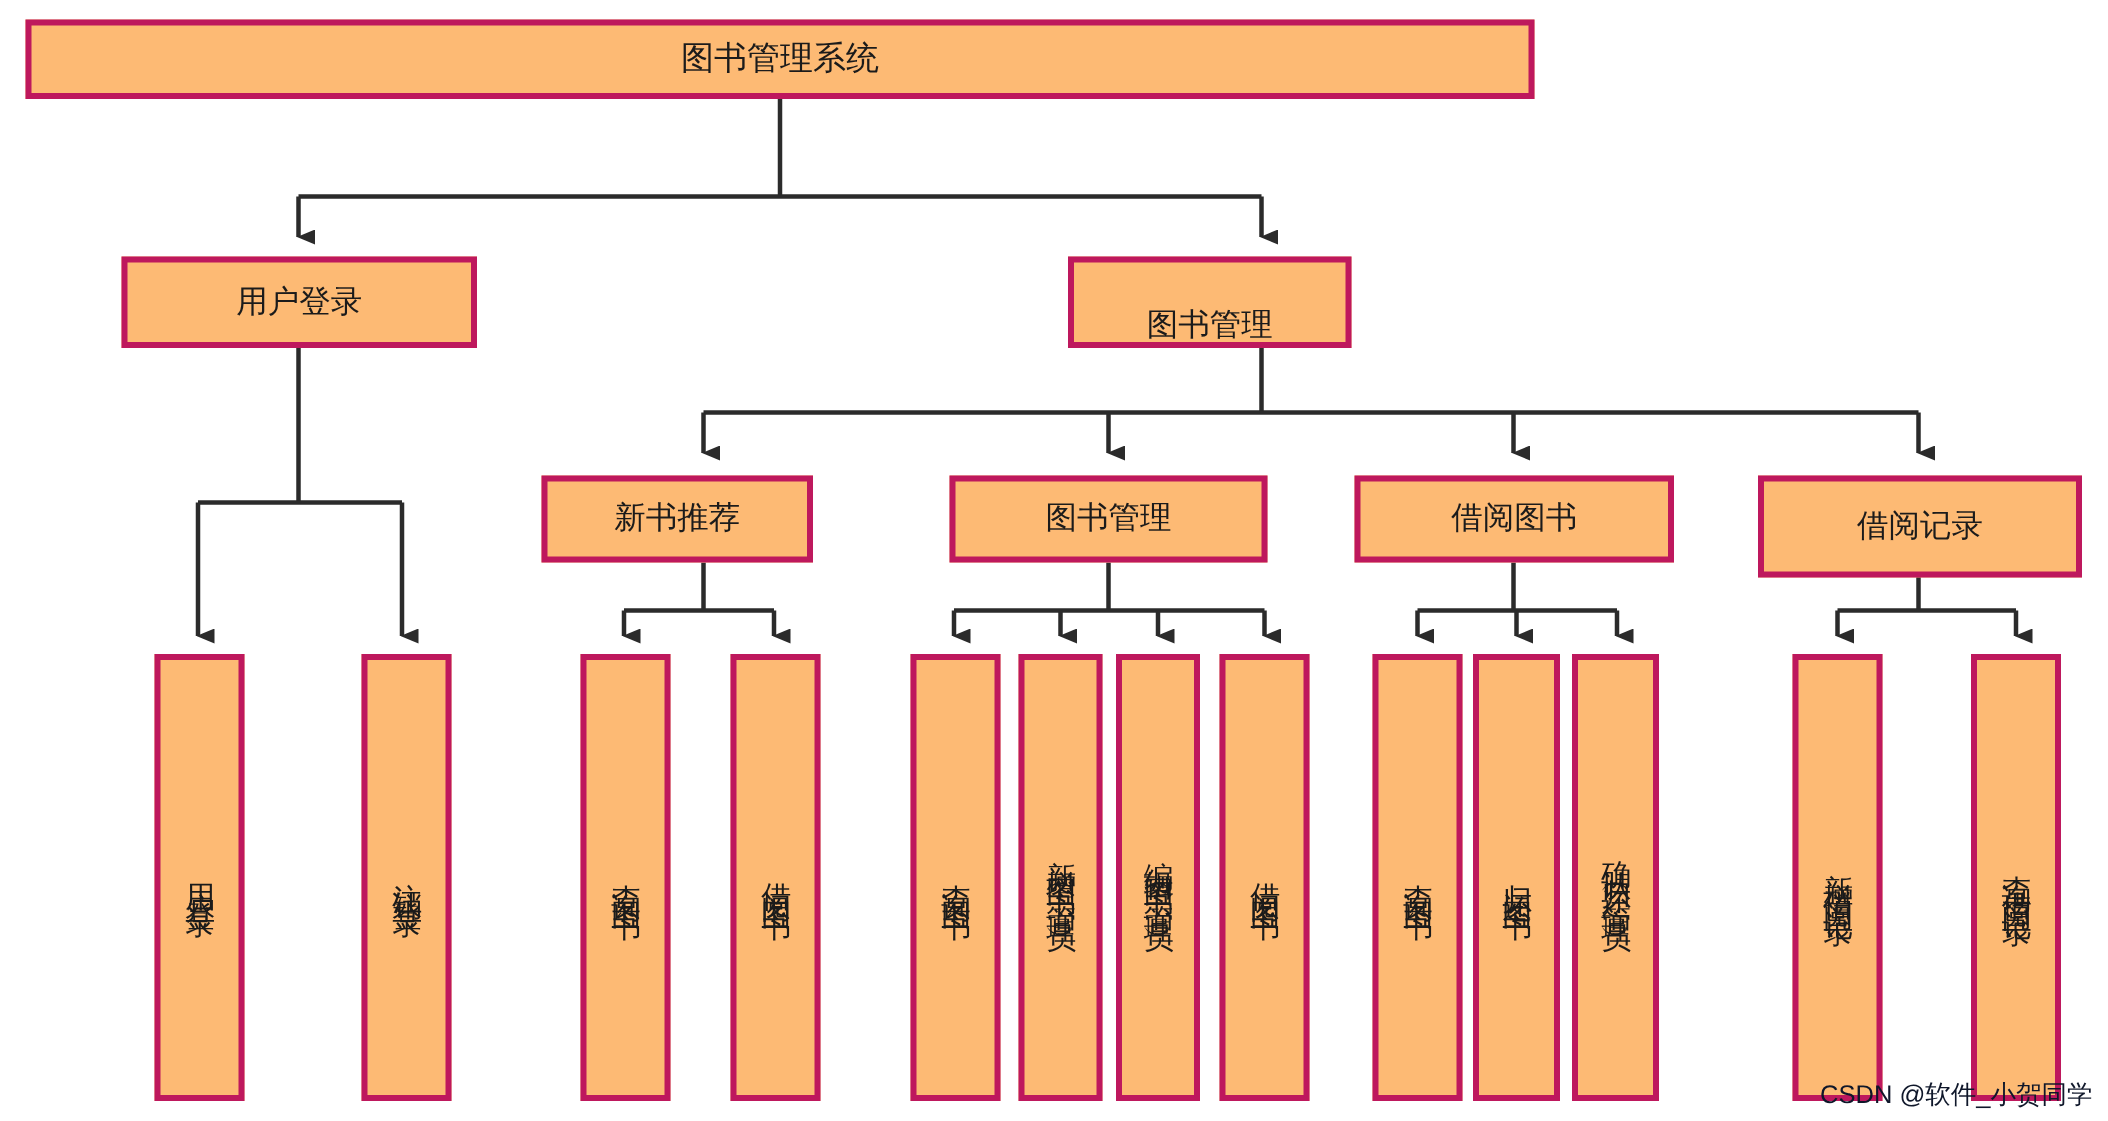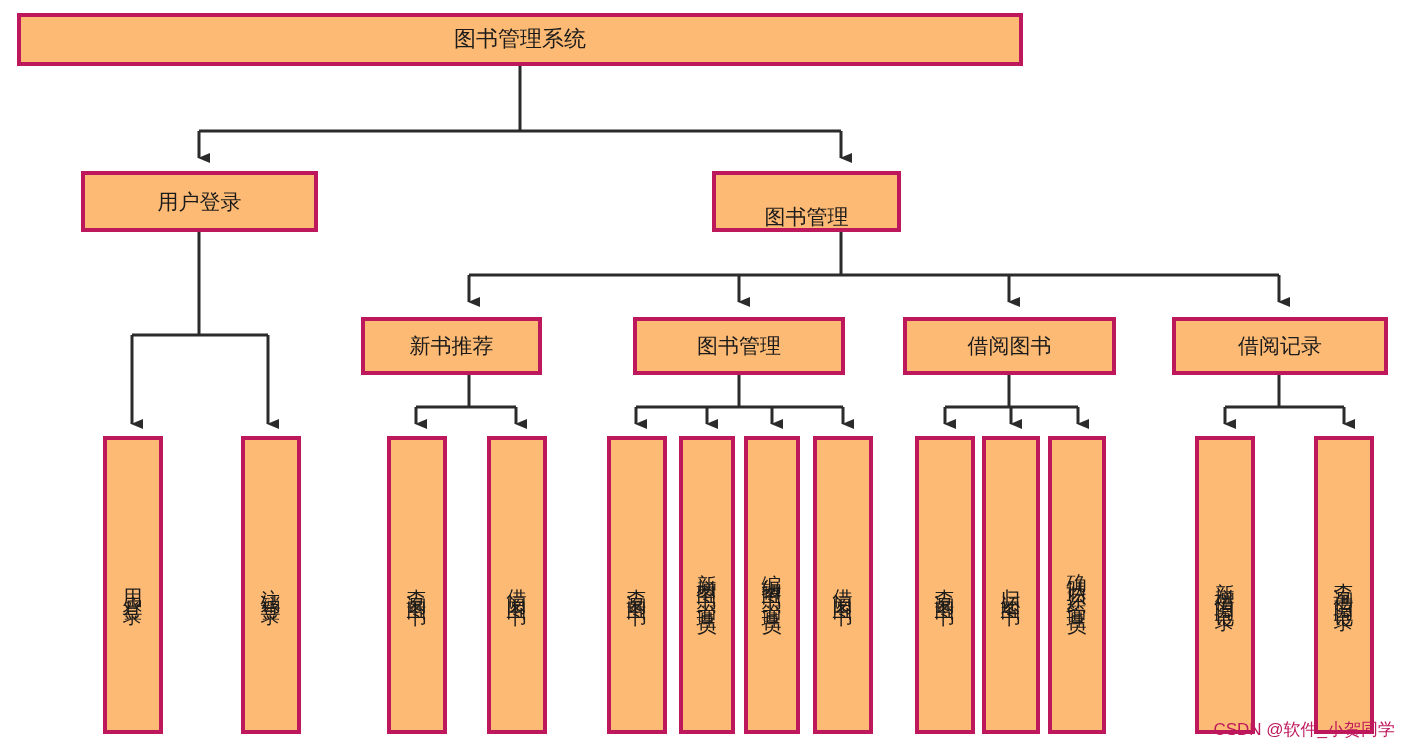--- a/index.html
+++ b/index.html
@@ -39,21 +39,21 @@
     letter-spacing:6px;
     line-height:1;
     white-space:nowrap;
     text-align:center;
   }
   .watermark{
     position:absolute;
     right:10px;
     bottom:6px;
     font-size:17px;
-    color:#be185d;
+    color:#0f172a;
     white-space:nowrap;
     pointer-events:none;
   }
 </style>
 </head>
 <body>
 
 <div id="canvas">
 
   <svg id="wires" viewBox="0 0 1405 747">
@@ -119,21 +119,21 @@
 
   <div class="node h" style="left:361px;top:317px;width:181px;height:58px;">
     <span class="label">新书推荐</span>
   </div>
   <div class="node h" style="left:633px;top:317px;width:212px;height:58px;">
     <span class="label">图书管理</span>
   </div>
   <div class="node h" style="left:903px;top:317px;width:213px;height:58px;">
     <span class="label">借阅图书</span>
   </div>
-  <div class="node h" style="left:1172px;top:317px;width:216px;height:58px;">
+  <div class="node h" style="left:1172px;top:317px;width:216px;height:68px;">
     <span class="label">借阅记录</span>
   </div>
 
   <div class="node v" style="left:103px;top:436px;width:60px;height:298px;">
     <span class="label">用户登录</span>
   </div>
   <div class="node v" style="left:241px;top:436px;width:60px;height:298px;">
     <span class="label">注销登录</span>
   </div>
 

